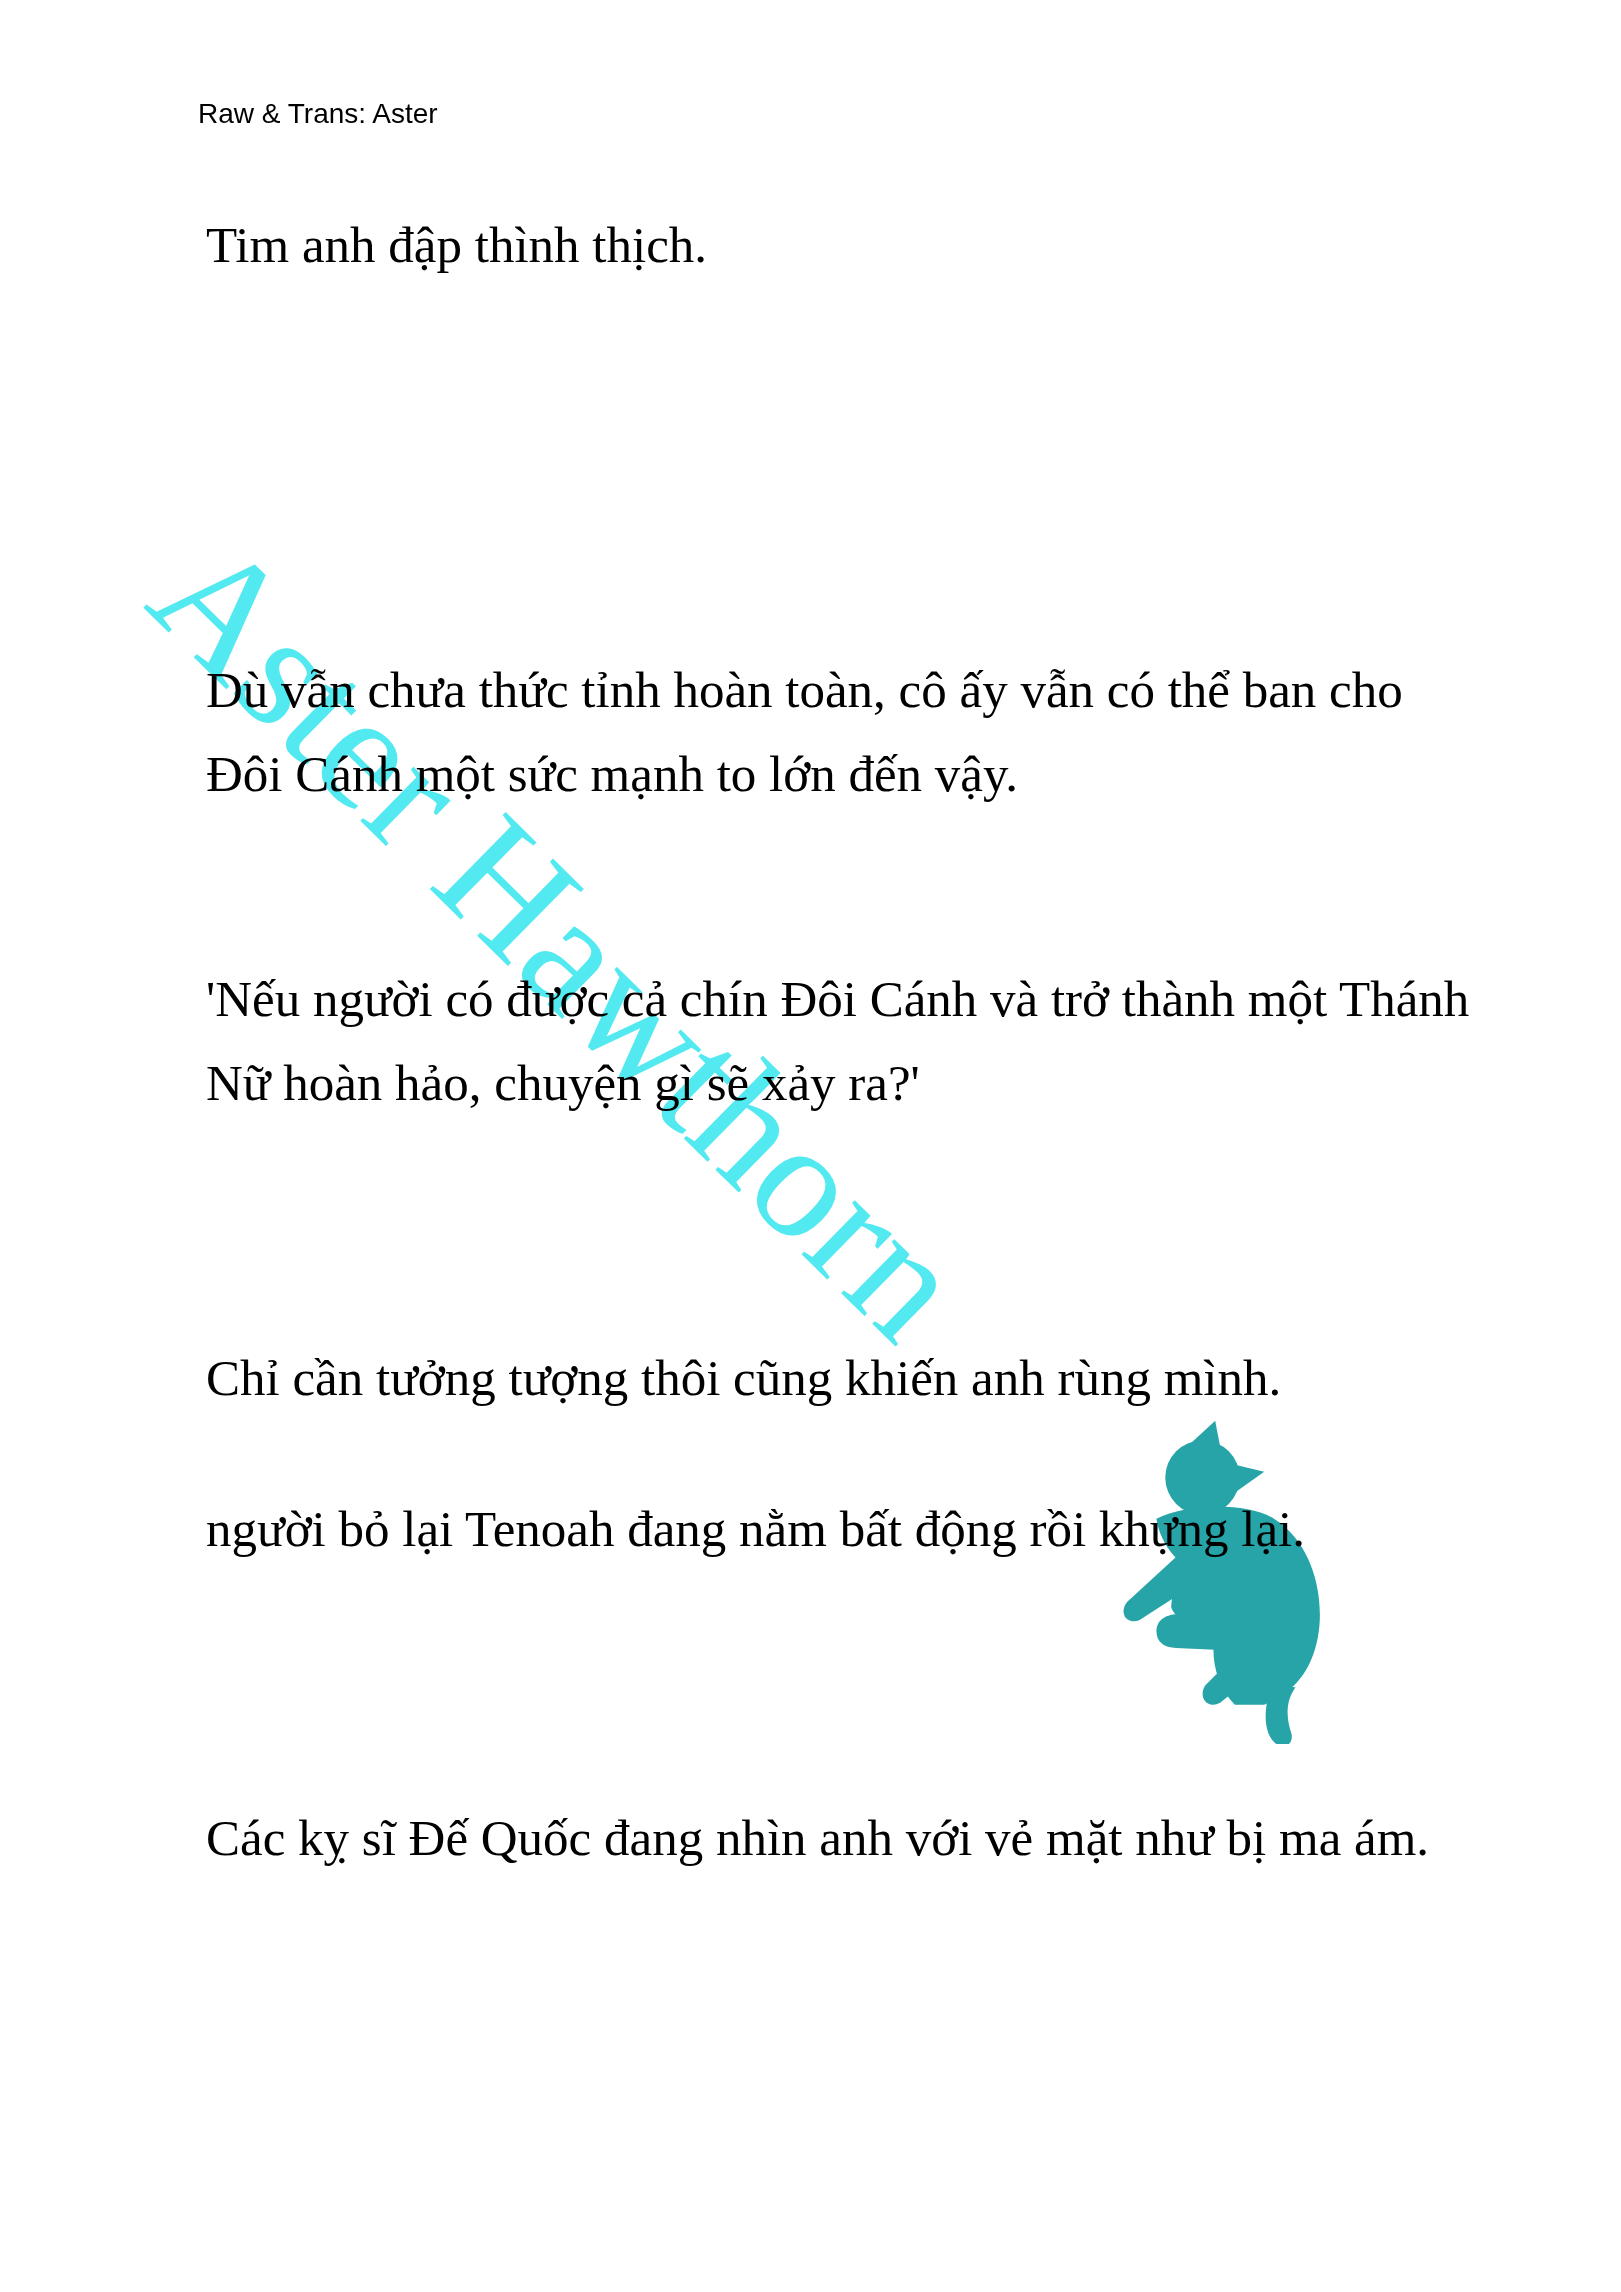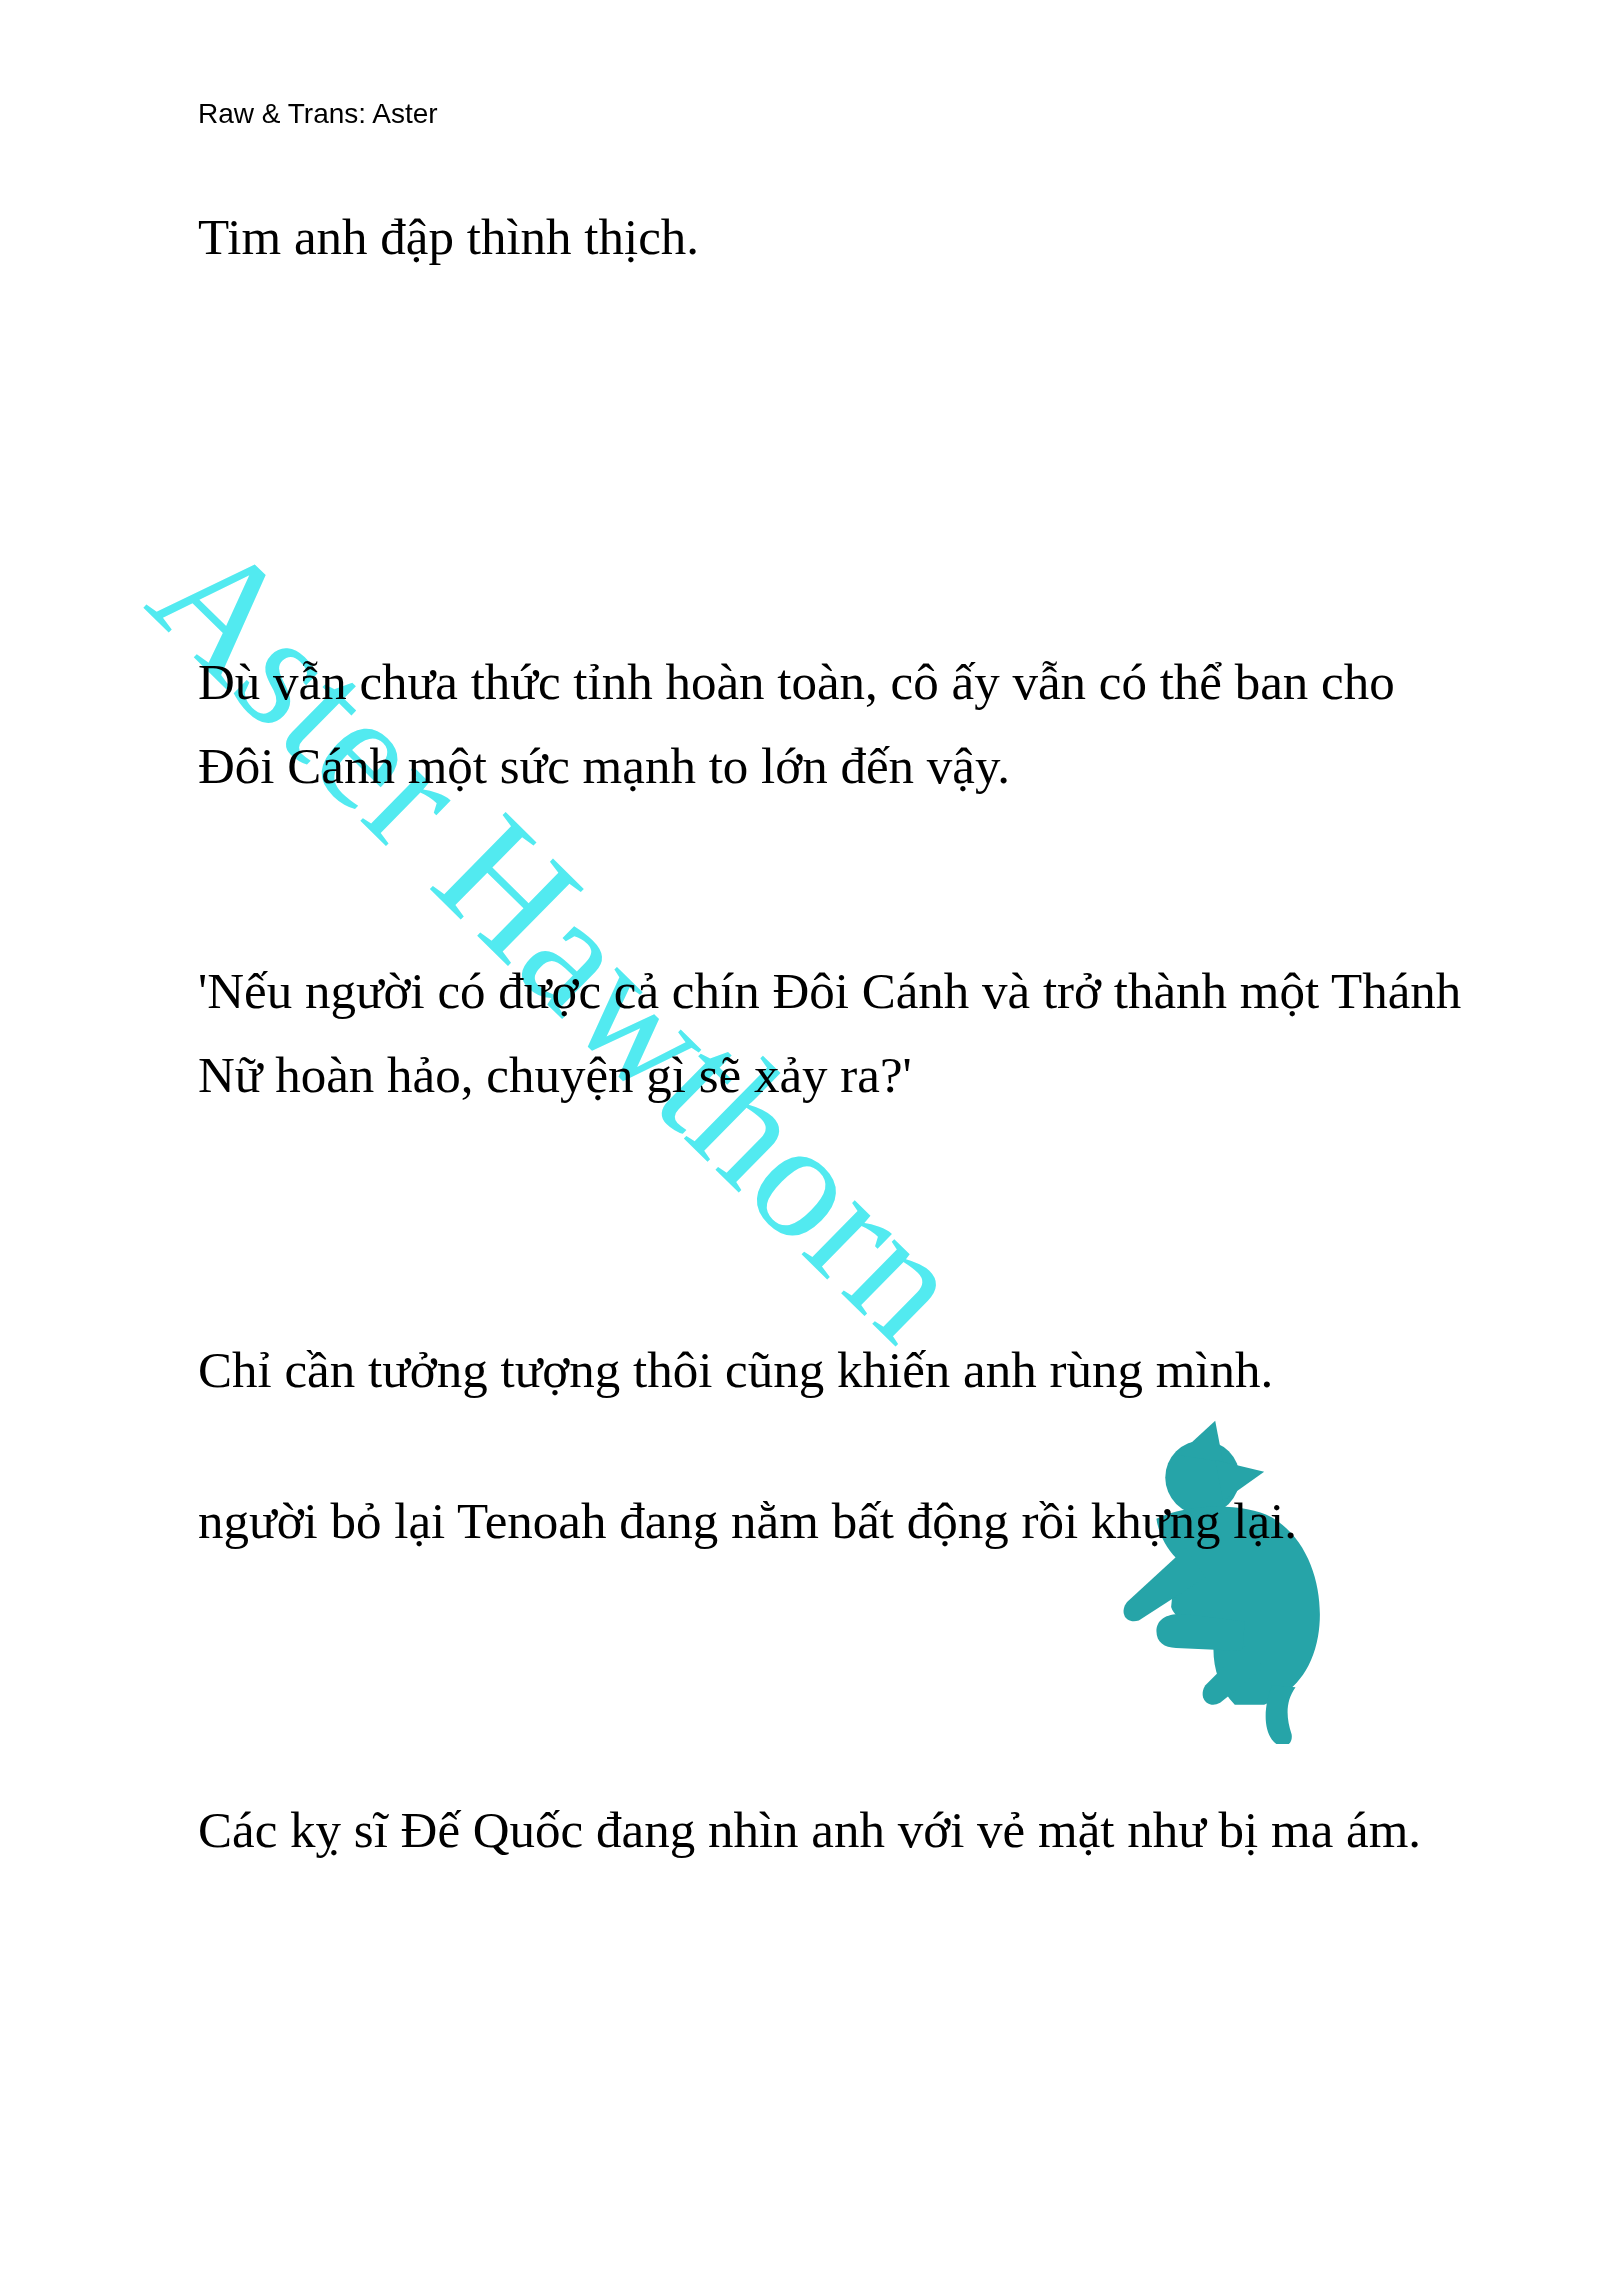--- a/index.html
+++ b/index.html
@@ -66,21 +66,21 @@
       white-space: nowrap;
     }
     .para {
       position: absolute;
       left: 198px;
       width: 1274px;
       font-family: "Liberation Serif", "DejaVu Serif", serif;
       font-size: 51px;
       line-height: 84px;
       color: #000000;
-      margin: 0;
+      margin: 8px;
     }
     .para .line {
       display: block;
       white-space: nowrap;
     }
   </style>
 </head>
 <body>
 
 <div class="page">

